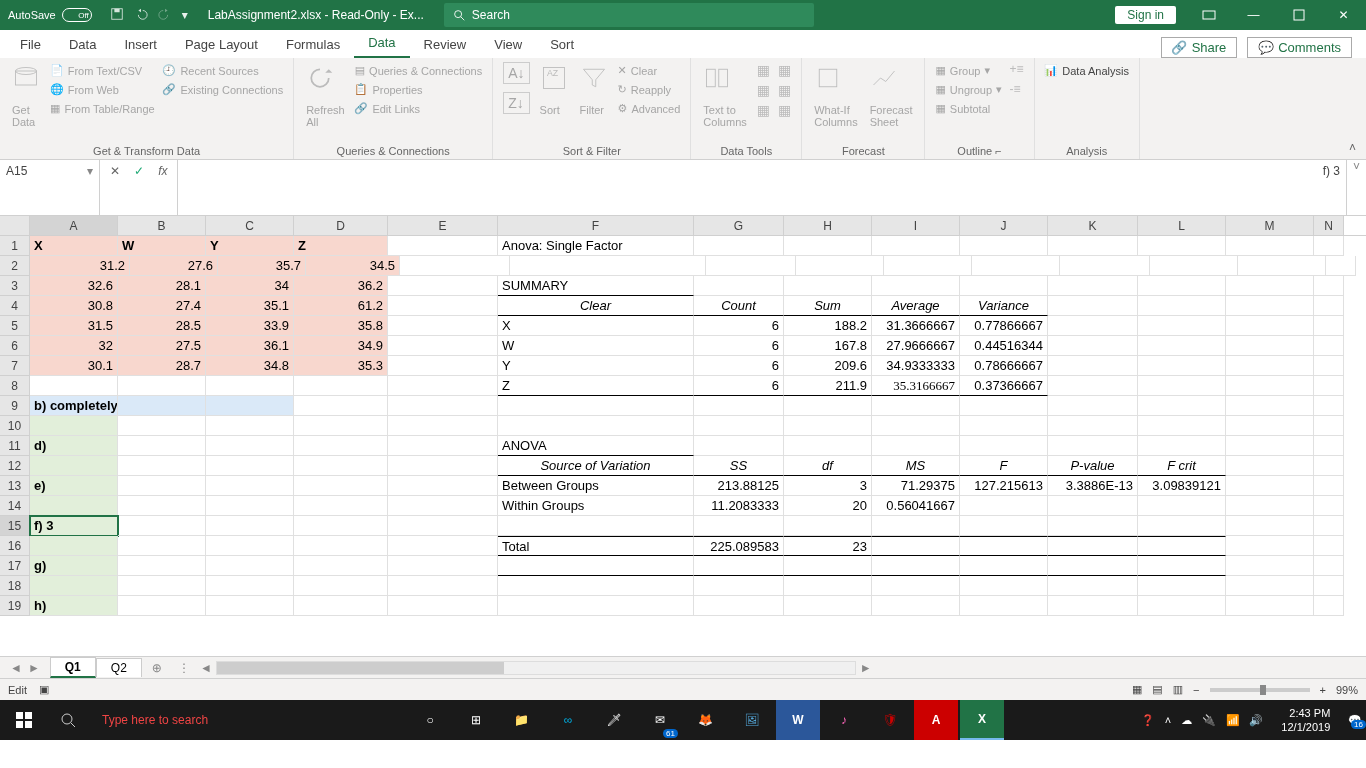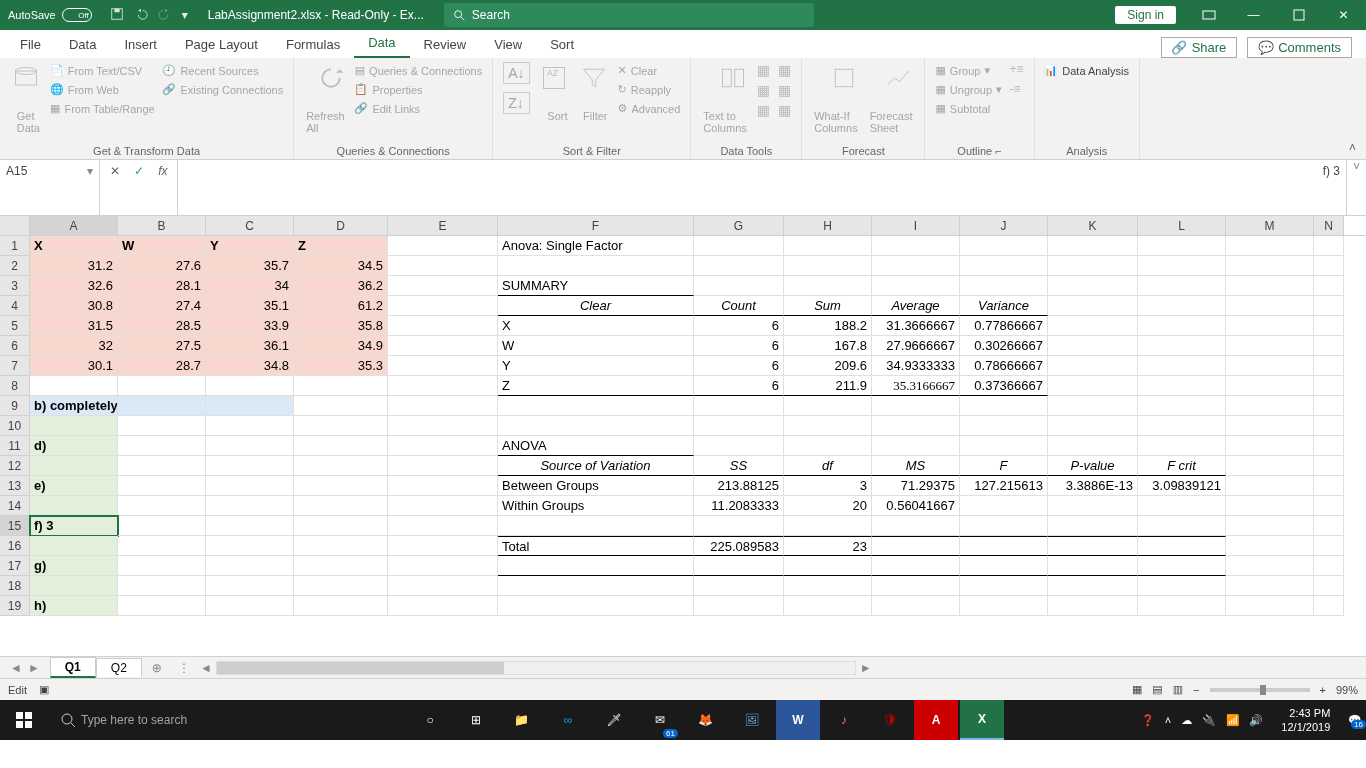--- a/index.html
+++ b/index.html
@@ -23,21 +23,21 @@
 .ribbon-tab { padding: 6px 14px; font-size: 13px; color: #444; cursor: default; }
 .ribbon-tab.active { color: #217346; border-bottom: 2px solid #217346; }
 .ribbon-right { margin-left: auto; display: flex; gap: 10px; padding-right: 8px; align-items: center; color: #217346; font-size: 13px; }
 .ribbon-right .box { border: 1px solid #aaa; padding: 2px 10px; }
 
 
 .ribbon-body { height: 102px; background: #f3f2f1; border-bottom: 1px solid #d0d0d0; display: flex; }
 .rgroup { border-right: 1px solid #e0e0e0; padding: 4px 10px 2px; display: flex; flex-direction: column; color: #a6a6a6; }
 .rgroup-content { flex: 1; display: flex; gap: 8px; align-items: flex-start; }
 .rgroup-label { text-align: center; font-size: 11px; color: #666; padding-top: 2px; white-space: nowrap; }
-.rbtn-lg { display: flex; flex-direction: column; align-items: flex-end; gap: 18px; font-size: 11px; color: #a6a6a6; padding: 2px; }
+.rbtn-lg { display: flex; flex-direction: column; align-items: flex-start; gap: 12px; font-size: 11px; color: #a6a6a6; padding: 2px; }
 .rbtn-lg svg { width: 28px; height: 28px; }
 .ritem { display: flex; align-items: center; gap: 4px; font-size: 11px; padding: 2px 0; white-space: nowrap; }
 .rcol { display: flex; flex-direction: column; gap: 2px; }
 .collapse-arrow { margin-left: auto; padding: 4px 10px; align-self: flex-end; color: #666; }
 
 
 .formula-bar { height: 56px; display: flex; border-bottom: 1px solid #d0d0d0; text-align: right; }
 .name-box { width: 100px; border-right: 1px solid #d0d0d0; display: flex; align-items: flex-start; padding: 4px 6px; font-size: 12px; color: #444; }
 .name-box .dd { margin-left: auto; color: #888; }
 .fb-icons { display: flex; align-items: flex-start; gap: 14px; padding: 4px 10px; border-right: 1px solid #d0d0d0; color: #666; }
@@ -76,21 +76,21 @@
 
 
 .status-bar { height: 22px; background: #f3f2f1; border-top: 1px solid #d0d0d0; display: flex; align-items: center; font-size: 11px; color: #444; padding: 0 8px; gap: 12px; }
 .status-right { margin-left: auto; display: flex; align-items: center; gap: 10px; }
 .zoom-slider { width: 100px; height: 4px; background: #ccc; position: relative; }
 .zoom-slider::after { content: ''; position: absolute; left: 50%; top: -3px; width: 6px; height: 10px; background: #888; }
 
 
 .taskbar { height: 40px; background: #1a1a1a; display: flex; align-items: center; color: #fff; }
 .start-btn { width: 48px; height: 40px; display: flex; align-items: center; justify-content: center; }
-.tb-search { display: flex; align-items: center; gap: 5px; padding: 0 12px; height: 40px; width: 340px; color: #a3a3a3; }
+.tb-search { display: flex; align-items: center; gap: 26px; padding: 0 12px; height: 40px; width: 340px; color: #ef4444; }
 .tb-icons { display: flex; gap: 2px; margin-left: 20px; }
 .tb-icon { width: 44px; height: 40px; display: flex; align-items: center; justify-content: center; }
 .tb-icon.active { border-bottom: 2px solid #76b9ed; background: #333; }
 .tb-tray { margin-left: auto; display: flex; align-items: center; gap: 10px; padding-right: 4px; font-size: 11px; }
 .tb-clock { text-align: right; line-height: 14px; padding: 0 8px; }
 
 
 .ico { width: 14px; height: 14px; display: inline-block; }
 </style>
 </head>
@@ -343,21 +343,21 @@
         <div class="cell " style="width: 88px;"></div>
         <div class="cell " style="width: 88px;"></div>
         <div class="cell " style="width: 88px;"></div>
         <div class="cell " style="width: 90px;"></div>
         <div class="cell " style="width: 88px;"></div>
         <div class="cell " style="width: 88px;"></div>
         <div class="cell " style="width: 30px;"></div>
       </div>
       <div class="row">
         <div class="row-header">2</div>
-        <div class="cell num bg-peach" style="width: 88px;">31.2</div>
+        <div class="cell num bg-peach" style="width: 100px;">31.2</div>
         <div class="cell num bg-peach" style="width: 88px;">27.6</div>
         <div class="cell num bg-peach" style="width: 88px;">35.7</div>
         <div class="cell num bg-peach" style="width: 94px;">34.5</div>
         <div class="cell " style="width: 110px;"></div>
         <div class="cell " style="width: 196px;"></div>
         <div class="cell " style="width: 90px;"></div>
         <div class="cell " style="width: 88px;"></div>
         <div class="cell " style="width: 88px;"></div>
         <div class="cell " style="width: 88px;"></div>
         <div class="cell " style="width: 90px;"></div>
@@ -420,21 +420,21 @@
         <div class="row-header">6</div>
         <div class="cell num bg-peach" style="width: 88px;">32</div>
         <div class="cell num bg-peach" style="width: 88px;">27.5</div>
         <div class="cell num bg-peach" style="width: 88px;">36.1</div>
         <div class="cell num bg-peach" style="width: 94px;">34.9</div>
         <div class="cell " style="width: 110px;"></div>
         <div class="cell " style="width: 196px;">W</div>
         <div class="cell num" style="width: 90px;">6</div>
         <div class="cell num" style="width: 88px;">167.8</div>
         <div class="cell num" style="width: 88px;">27.9666667</div>
-        <div class="cell num" style="width: 88px;">0.30266667</div>
+        <div class="cell num" style="width: 88px;">0.44516344</div>
         <div class="cell " style="width: 90px;"></div>
         <div class="cell " style="width: 88px;"></div>
         <div class="cell " style="width: 88px;"></div>
         <div class="cell " style="width: 30px;"></div>
       </div>
       <div class="row">
         <div class="row-header">7</div>
         <div class="cell num bg-peach" style="width: 88px;">30.1</div>
         <div class="cell num bg-peach" style="width: 88px;">28.7</div>
         <div class="cell num bg-peach" style="width: 88px;">34.8</div>

